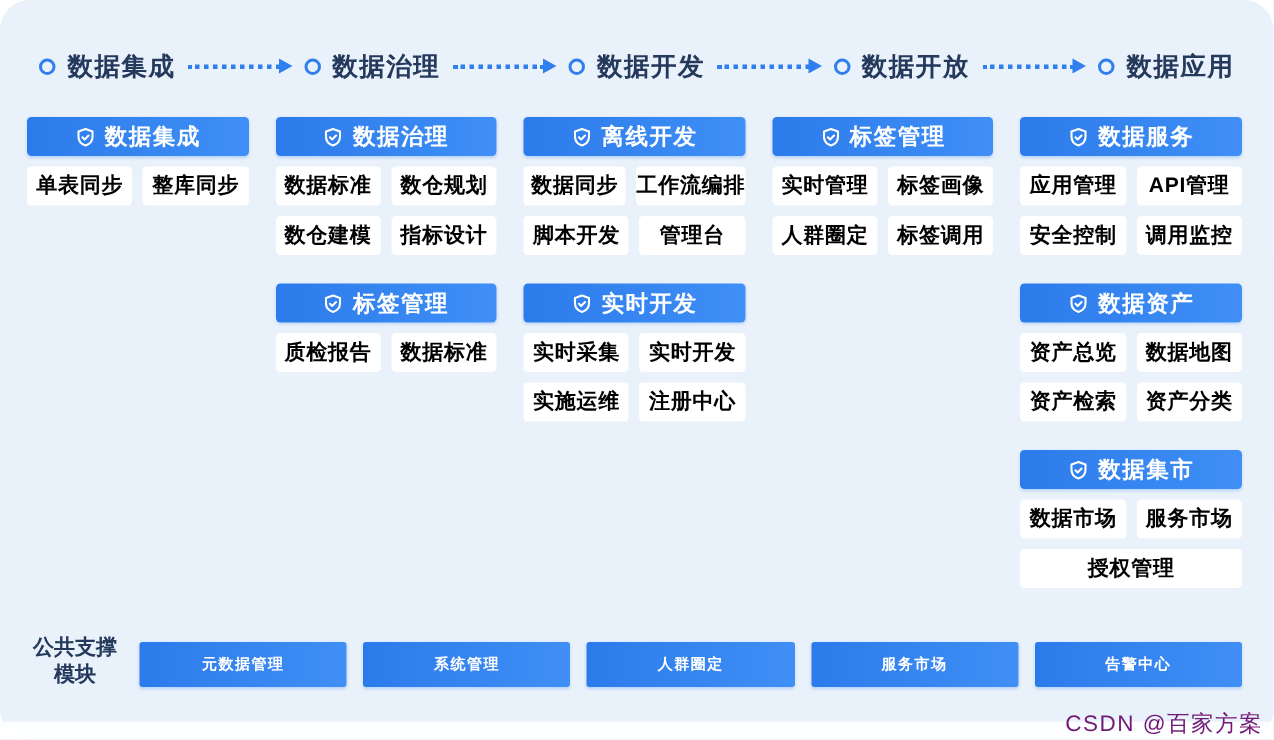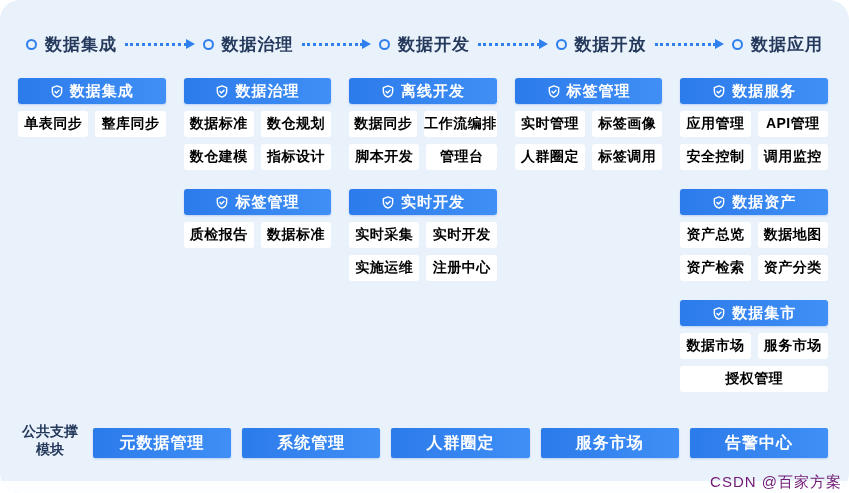--- a/index.html
+++ b/index.html
@@ -26,21 +26,21 @@
   .shield{display:flex;align-items:center;}
   .row{display:flex;gap:7px;}
   .cell{flex:1 1 0;height:26px;background:#FFFFFF;border-radius:3px;display:flex;align-items:center;
         justify-content:center;font-size:14px;font-weight:700;color:#000000;white-space:nowrap;letter-spacing:.5px;}
   .cell.full{flex:1 1 100%;}
 
   
   .support{position:absolute;left:18px;right:21px;top:427px;height:31px;display:flex;align-items:flex-end;gap:11px;}
   .s-label{flex:0 0 64px;text-align:center;font-size:14px;font-weight:700;color:#24395B;line-height:1.25;}
   .s-btn{flex:1 1 0;height:30px;border-radius:2px;background:linear-gradient(90deg,#2C7BEB,#3F8FF6);
-         color:#fff;display:flex;align-items:center;justify-content:center;font-size:16px;font-weight:700;
+         color:#fff;display:flex;align-items:center;justify-content:center;font-size:10px;font-weight:700;
          letter-spacing:1px;box-shadow:0 1px 2px rgba(46,124,232,.25);}
 
   .watermark{position:absolute;right:7px;bottom:1px;font-size:15px;color:#701a75;letter-spacing:1px;}
 </style>
 </head>
 <body>
 
 <div class="screen">
 
   <div class="flow">

